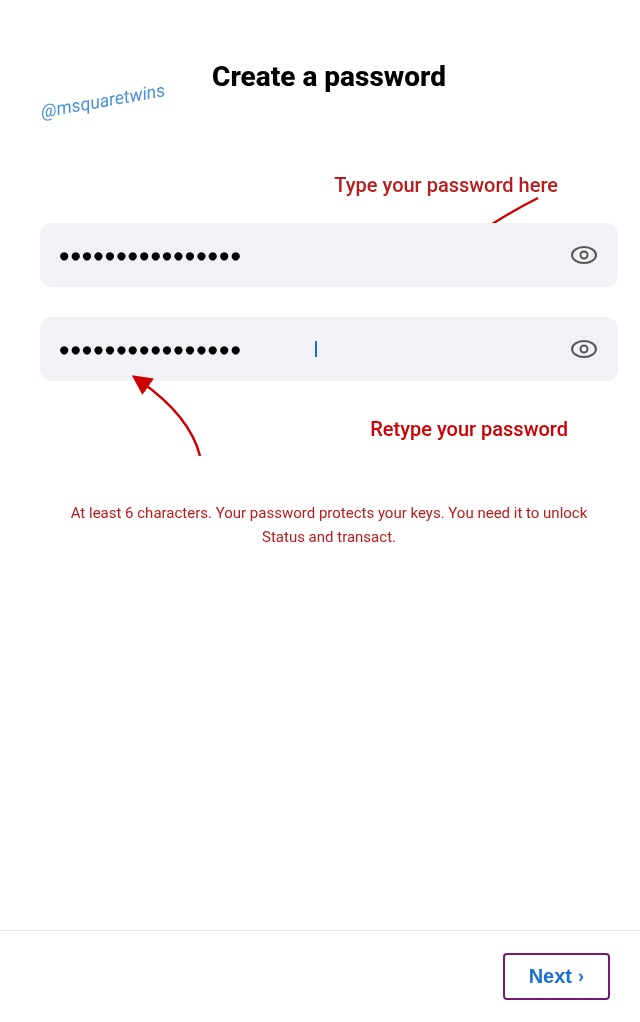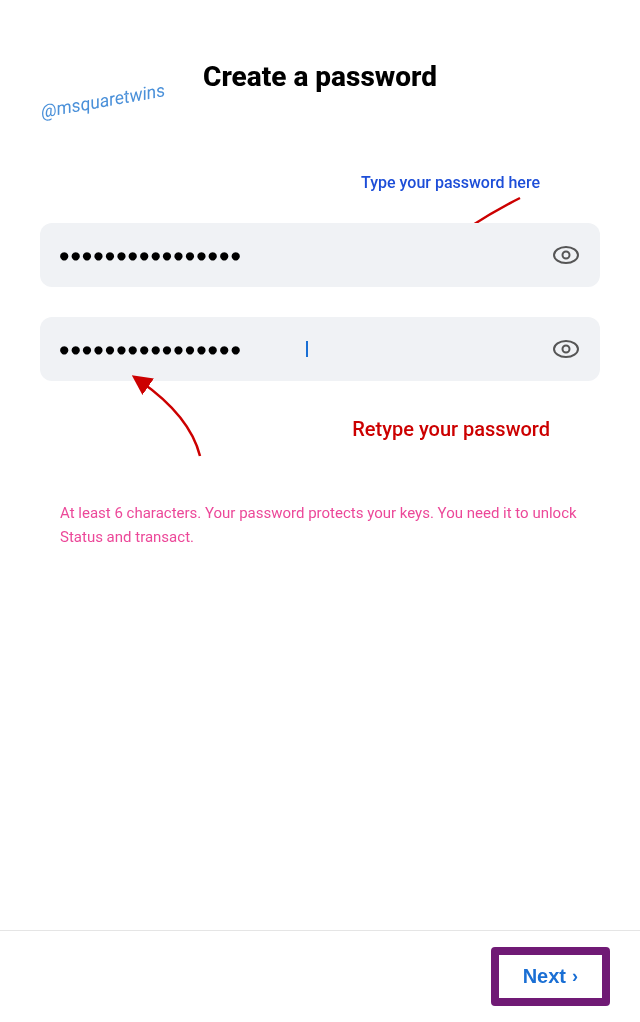--- a/index.html
+++ b/index.html
@@ -20,21 +20,21 @@
     .page-container {
       width: 640px;
       height: 1022px;
       display: flex;
       flex-direction: column;
       position: relative;
     }
 
     .main-content {
       flex: 1;
-      padding: 60px 40px 20px 40px;
+      padding: 60px 22px 20px 40px;
       display: flex;
       flex-direction: column;
       position: relative;
     }
 
     .page-title {
       font-size: 28px;
       font-weight: 800;
       color: #000000;
       text-align: center;
@@ -55,22 +55,22 @@
     .annotation-area {
       position: relative;
       margin-top: 60px;
       margin-bottom: 0;
     }
 
     .annotation-label-top {
       position: absolute;
       top: -10px;
       right: 60px;
-      color: #1d4ed8;
-      font-size: 16px;
+      color: #b91c1c;
+      font-size: 20px;
       font-weight: 500;
       white-space: nowrap;
     }
 
     .password-field-wrapper {
       position: relative;
       margin-top: 40px;
     }
 
     .password-input-container {
@@ -123,21 +123,22 @@
       bottom: -60px;
       right: 50px;
       color: #cc0000;
       font-size: 20px;
       font-weight: 500;
       white-space: nowrap;
     }
 
     .hint-text {
       margin-top: 120px;
-      color: #ec4899;
+      text-align: center;
+      color: #b91c1c;
       font-size: 15px;
       line-height: 1.6;
       padding: 0 20px;
     }
 
     .bottom-bar {
       height: 92px;
       border-top: 1px solid #e5e5e5;
       display: flex;
       align-items: center;
@@ -147,21 +148,21 @@
     }
 
     .next-button {
       display: flex;
       align-items: center;
       gap: 6px;
       color: #1a6fd4;
       font-size: 20px;
       font-weight: 600;
       cursor: pointer;
-      border: 8px solid #701a75;
+      border: 2px solid #701a75;
       padding: 10px 24px;
       border-radius: 4px;
       background: transparent;
     }
 
     .chevron-right {
       font-size: 18px;
       color: #1a6fd4;
     }
 

